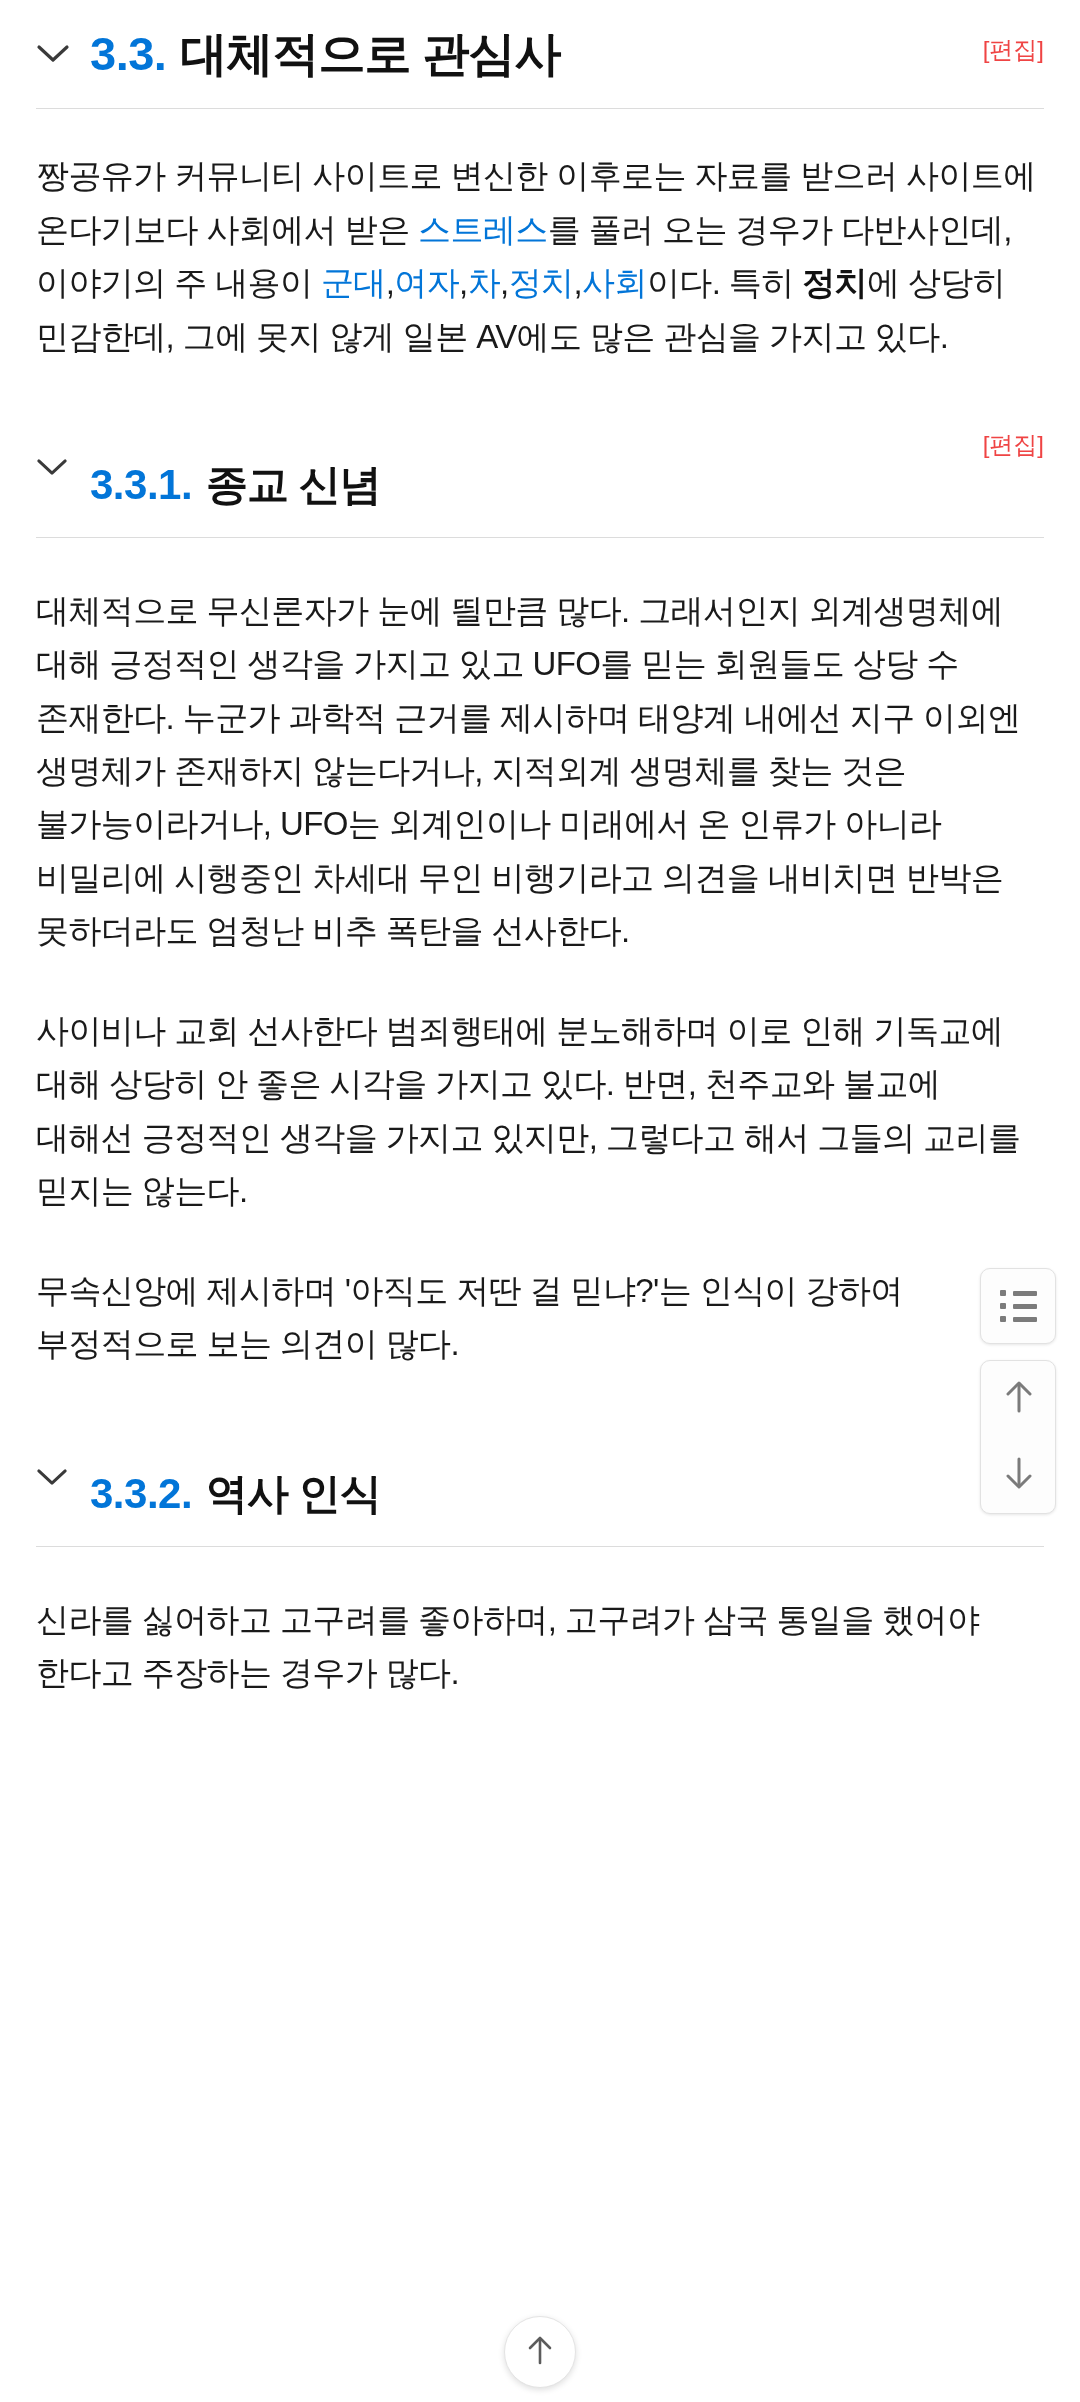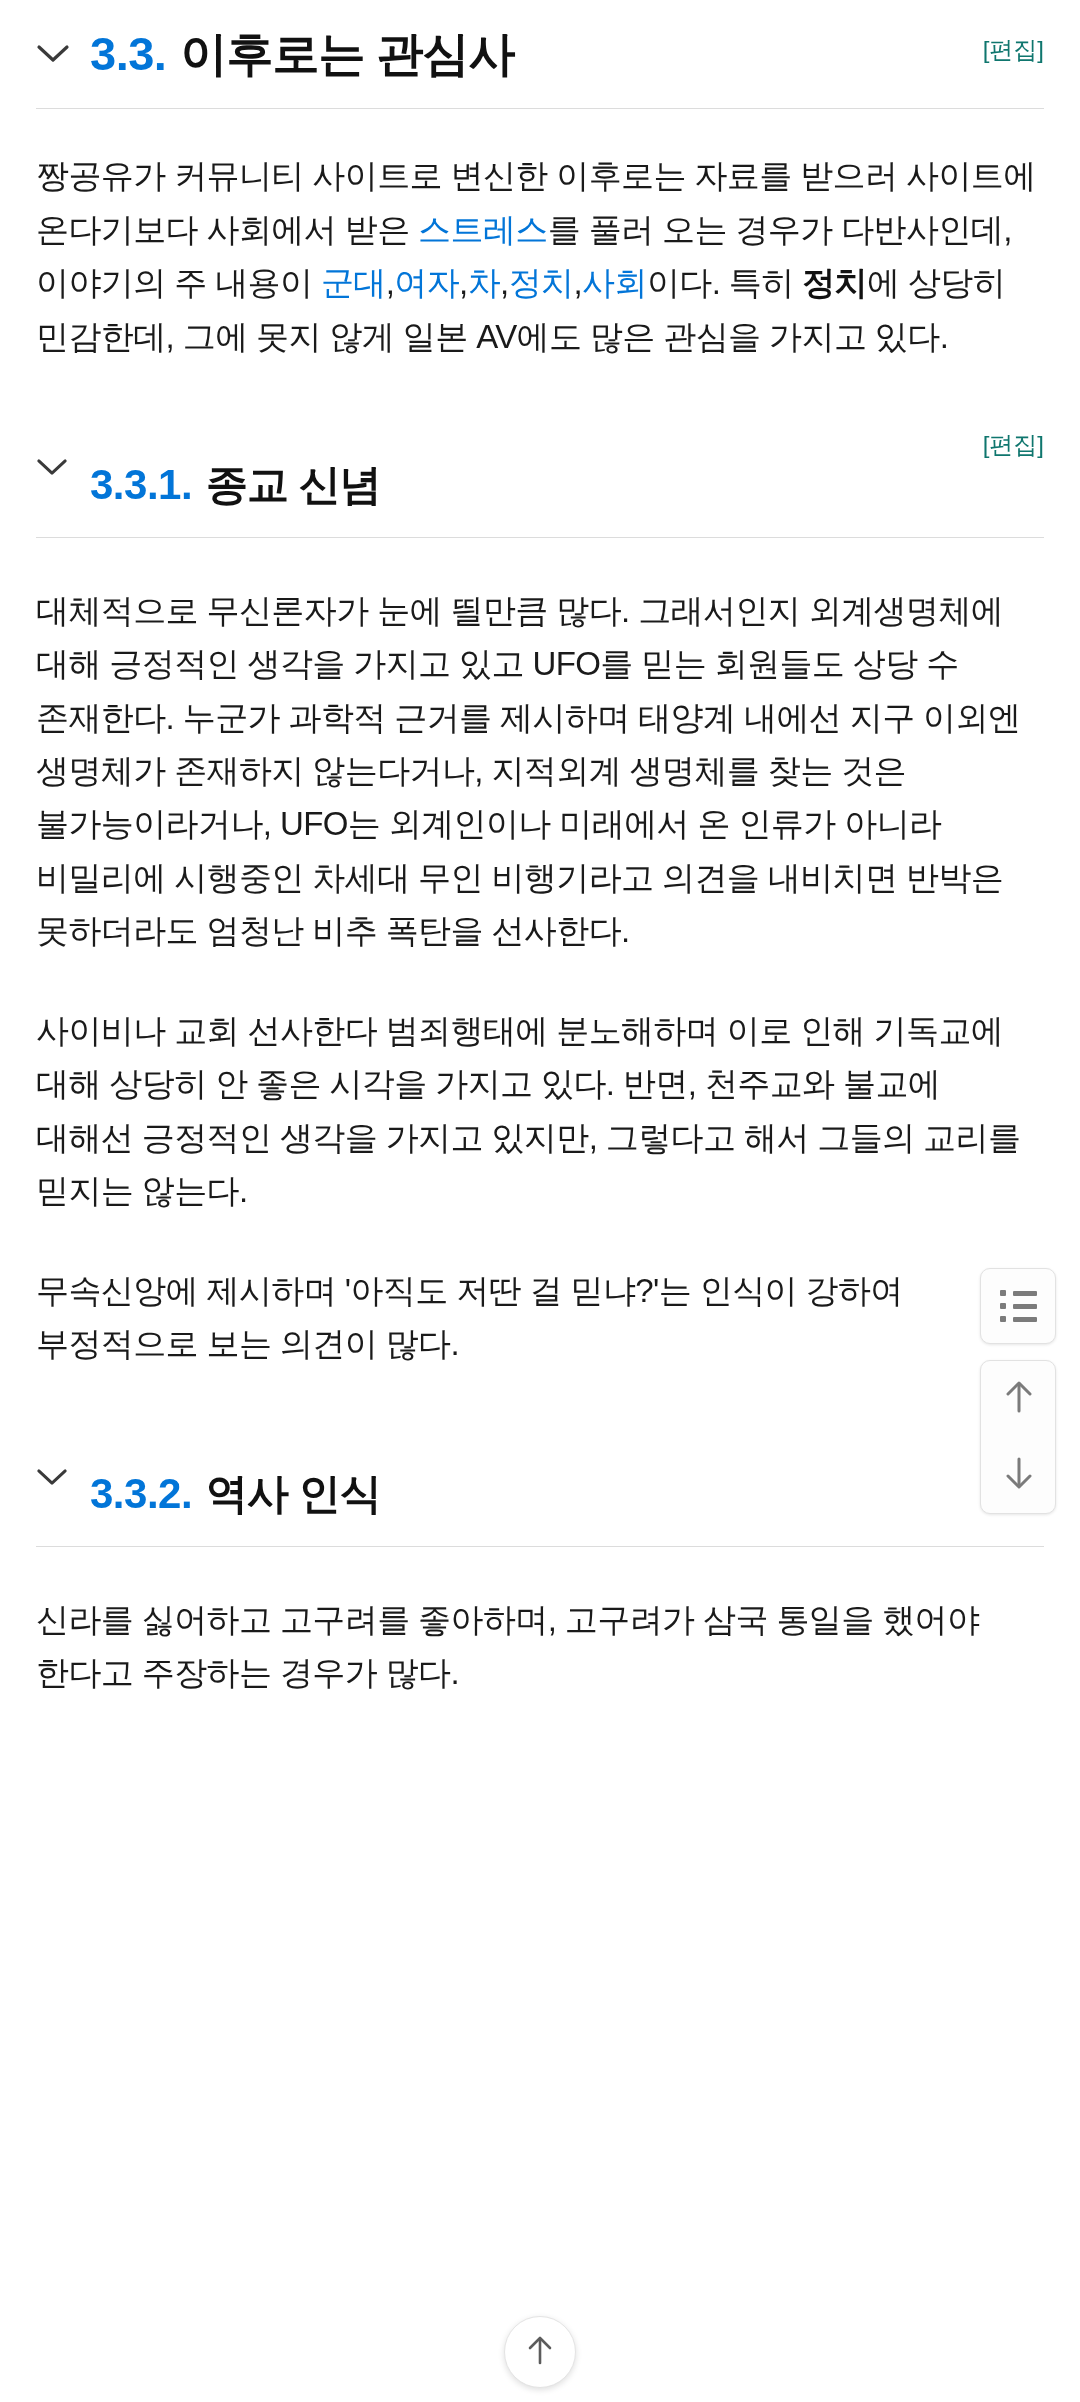--- a/index.html
+++ b/index.html
@@ -51,21 +51,21 @@
     margin-left: 14px;
   }
   .h2 .h-num, .h2 .h-text { font-size: 47px; line-height: 1.2; }
   .h3 .h-num, .h3 .h-text { font-size: 42px; line-height: 1.2; margin-top: 35px; }
 
   .edit-link {
     position: absolute;
     right: 0;
     top: 50%;
     transform: translateY(-50%);
-    color: #0f766e;
+    color: #ef4444;
     font-size: 24px;
     text-decoration: none;
     white-space: nowrap;
   }
   .h2 .edit-link { top: 34px; transform: none; }
   .h3 .edit-link { top: 30px; transform: none; }
 
   .rule {
     border: 0;
     border-top: 1px solid #dcdcdc;
@@ -160,21 +160,21 @@
 
 <div class="page">
 
   <div class="heading h2">
     <span class="chev">
       <svg width="34" height="22" viewBox="0 0 34 22" fill="none" xmlns="http://www.w3.org/2000/svg">
         <path d="M3 4 L17 17 L31 4" stroke="#3a3a3a" stroke-width="3.2" stroke-linecap="round" stroke-linejoin="round"></path>
       </svg>
     </span>
     <span class="h-num">3.3.</span>
-    <span class="h-text">이후로는 관심사</span>
+    <span class="h-text">대체적으로 관심사</span>
     <a class="edit-link" href="#">[편집]</a>
   </div>
   <hr class="rule">
 
   <p class="para"><span>짱공유가 커뮤니티 사이트로 변신한 이후로는 자료를 받으러 사이트에 온다기보다 사회에서 받은 </span><a class="wlink" href="#">스트레스</a><span>를 풀러 오는 경우가 다반사인데, 이야기의 주 내용이 </span><a class="wlink" href="#">군대</a><span>,</span><a class="wlink" href="#">여자</a><span>,</span><a class="wlink" href="#">차</a><span>,</span><a class="wlink" href="#">정치</a><span>,</span><a class="wlink" href="#">사회</a><span>이다. 특히 </span><b class="strong">정치</b><span>에 상당히 민감한데, 그에 못지 않게 일본 AV에도 많은 관심을 가지고 있다.</span></p>
 
   <div class="heading h3" style="padding-top:62px;">
     <span class="chev">
       <svg width="32" height="21" viewBox="0 0 34 22" fill="none" xmlns="http://www.w3.org/2000/svg">
         <path d="M3 4 L17 17 L31 4" stroke="#3a3a3a" stroke-width="3.2" stroke-linecap="round" stroke-linejoin="round"></path>

